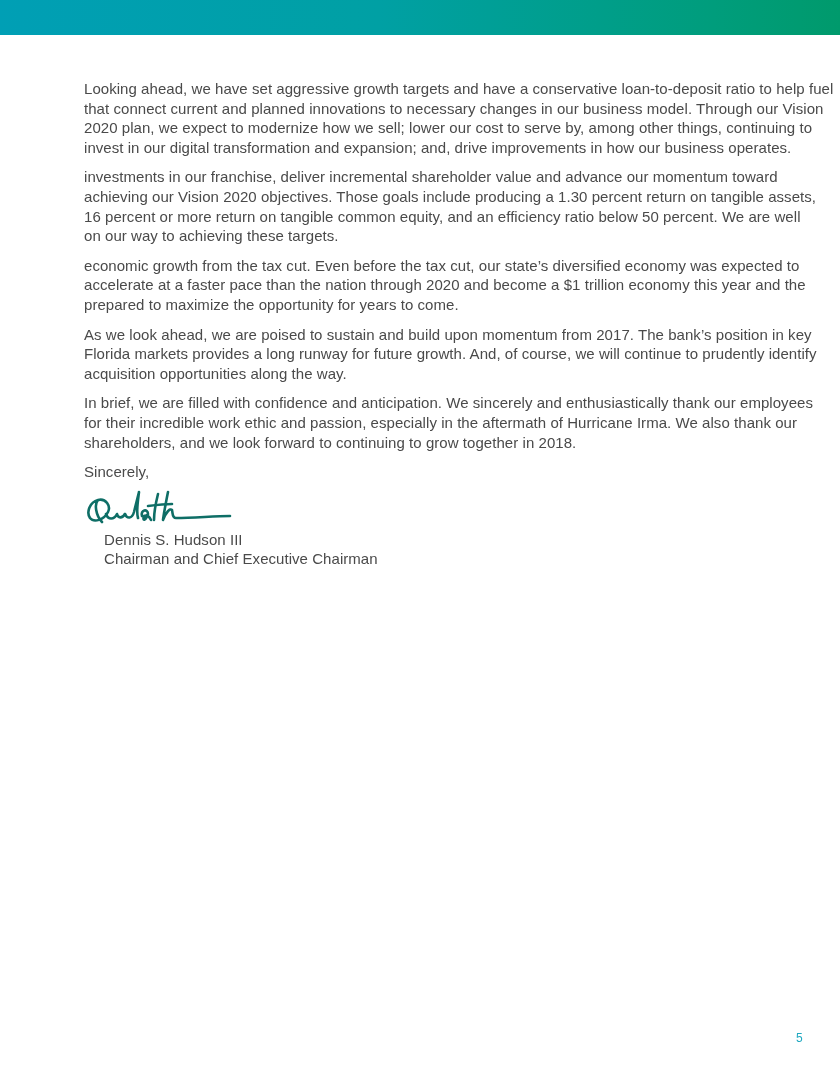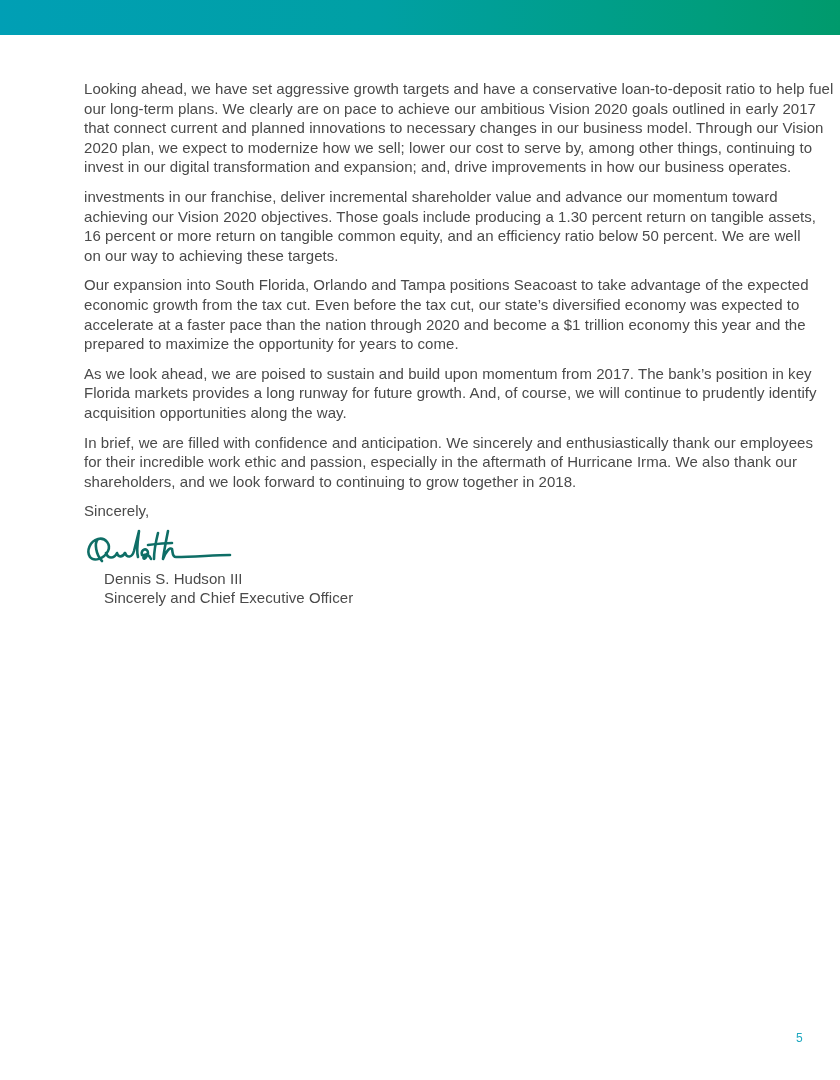--- a/index.html
+++ b/index.html
@@ -50,35 +50,33 @@
 </style>
 </head>
 <body>
 
 <div class="top-band"></div>
 
 <div class="content">
 
   <p>
     <span class="line">Looking ahead, we have set aggressive growth targets and have a conservative loan-to-deposit ratio to help fuel</span>
-    <span class="line">our long-term plans. We clearly are on pace to achieve our ambitious Vision 2020 goals outlined in early 2017</span>
     <span class="line">that connect current and planned innovations to necessary changes in our business model. Through our Vision</span>
     <span class="line">2020 plan, we expect to modernize how we sell; lower our cost to serve by, among other things, continuing to</span>
     <span class="line">invest in our digital transformation and expansion; and, drive improvements in how our business operates.</span>
   </p>
 
   <p>
     <span class="line">investments in our franchise, deliver incremental shareholder value and advance our momentum toward</span>
     <span class="line">achieving our Vision 2020 objectives. Those goals include producing a 1.30 percent return on tangible assets,</span>
     <span class="line">16 percent or more return on tangible common equity, and an efficiency ratio below 50 percent. We are well</span>
     <span class="line">on our way to achieving these targets.</span>
   </p>
 
   <p>
-    <span class="line">Our expansion into South Florida, Orlando and Tampa positions Seacoast to take advantage of the expected</span>
     <span class="line">economic growth from the tax cut. Even before the tax cut, our state’s diversified economy was expected to</span>
     <span class="line">accelerate at a faster pace than the nation through 2020 and become a $1 trillion economy this year and the</span>
     <span class="line">prepared to maximize the opportunity for years to come.</span>
   </p>
 
   <p>
     <span class="line">As we look ahead, we are poised to sustain and build upon momentum from 2017. The bank’s position in key</span>
     <span class="line">Florida markets provides a long runway for future growth. And, of course, we will continue to prudently identify</span>
     <span class="line">acquisition opportunities along the way.</span>
   </p>
@@ -97,16 +95,16 @@
       <path d="M22 28 C24 34, 30 34, 33 28 C34 32, 38 33, 41 28"></path>
       <path d="M41 28 C43 33, 48 33, 50 26 C52 18, 54 10, 55 6 C54 14, 52 26, 54 32"></path>
       <path d="M58 30 C56 24, 64 22, 64 28 C62 34, 58 36, 60 30 C64 28, 66 32, 67 34"></path>
       <path d="M74 8 C72 16, 70 26, 70 34"></path>
       <path d="M64 20 C72 19, 80 18, 88 18"></path>
       <path d="M84 6 C82 16, 80 26, 79 34 C82 26, 86 22, 88 24 C89 28, 88 32, 92 32 C110 32, 130 30, 146 30"></path>
     </g>
   </svg>
 
   <span class="sig-name">Dennis S. Hudson III</span>
-  <span class="sig-title">Sincerely and Chief Executive Officer</span>
+  <span class="sig-title">Chairman and Chief Executive Chairman</span>
 </div>
 
 <div class="page-number">5</div>
 
 </body></html>

